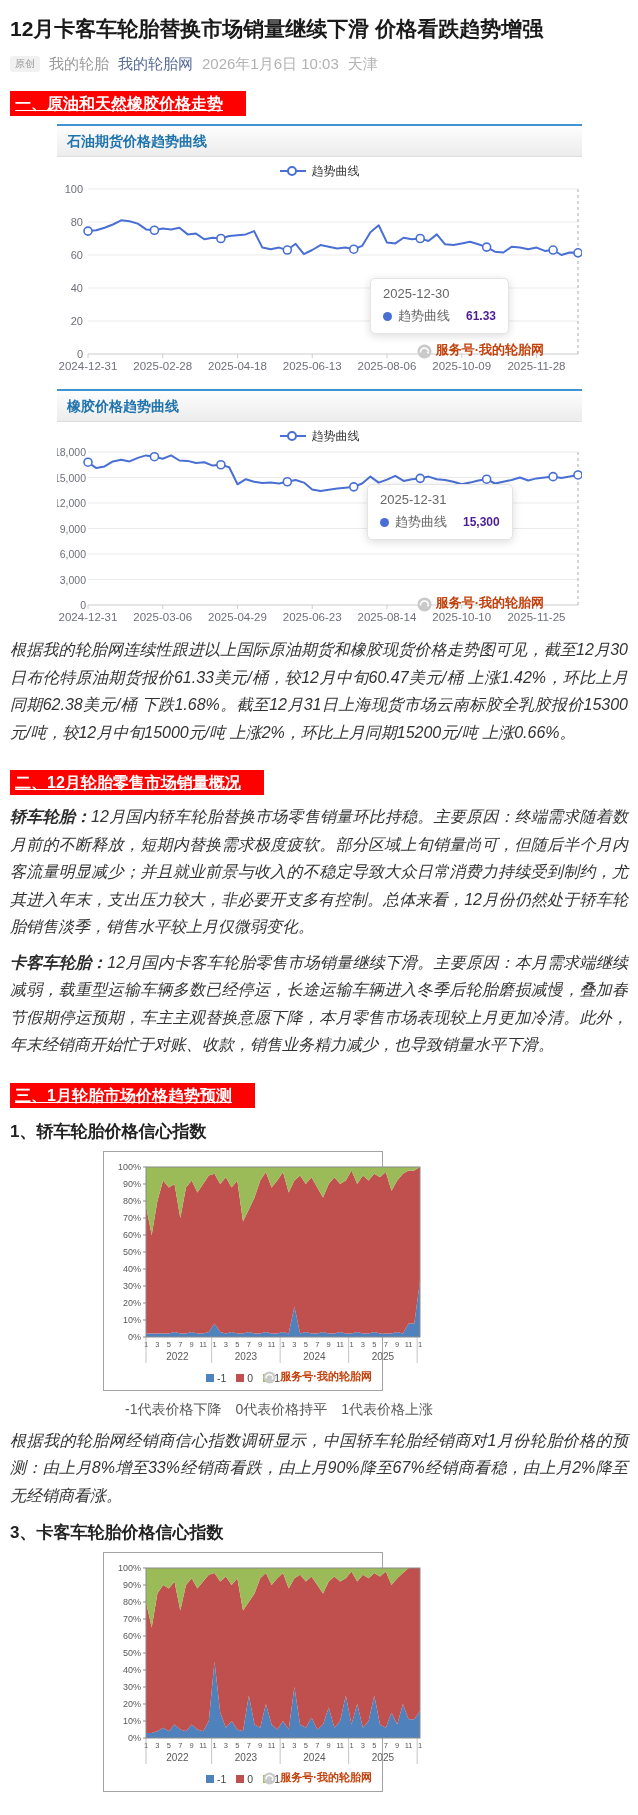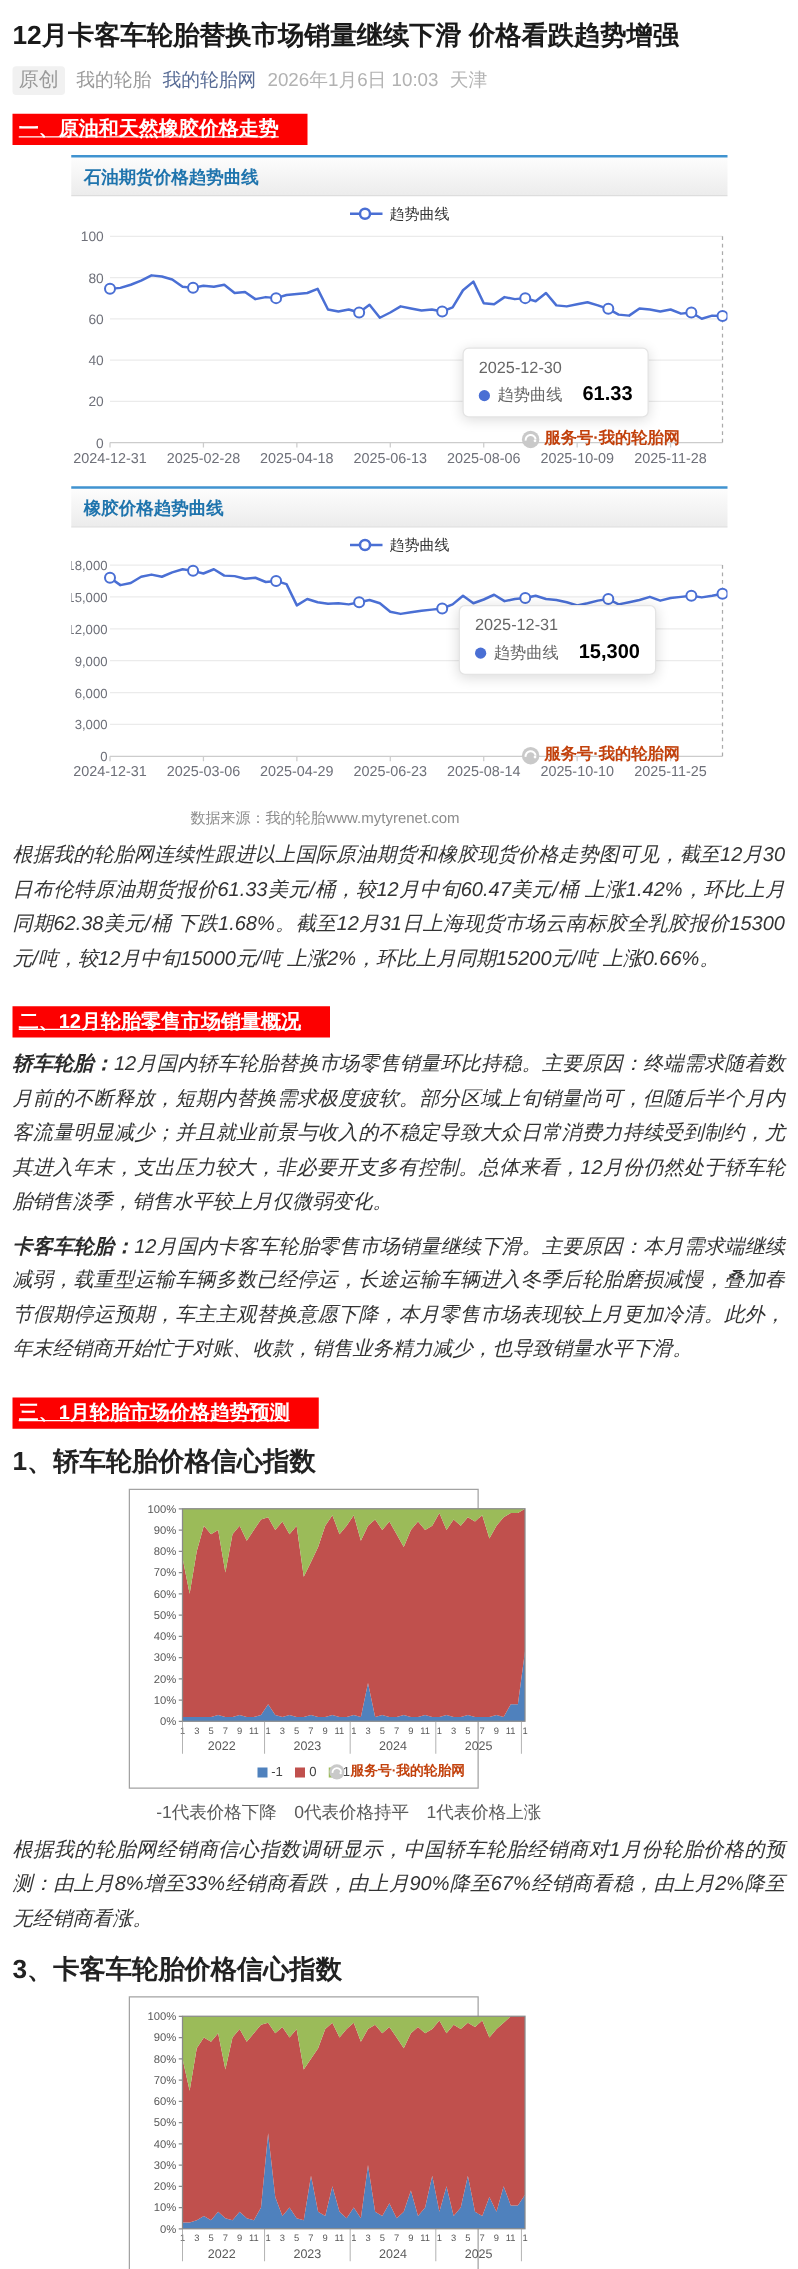--- a/index.html
+++ b/index.html
@@ -2,21 +2,21 @@
 <html><head>
 <meta charset="utf-8">
 <style>
   html,body{margin:0;padding:0;background:#fff;}
   body{font-family:"Liberation Sans","DejaVu Sans",sans-serif;color:#333;}
   .page{width:638px;background:#fff;padding:14px 0 14px 0;box-sizing:border-box;}
 
   
   .title{font-size:21px;line-height:30px;font-weight:bold;color:#1a1a1a;margin:0 10px 9px 10px;}
   .byline{margin:0 10px;font-size:15px;color:#9a9a9a;display:flex;align-items:center;gap:9px;height:22px;}
-  .badge{font-size:16px;color:#999;background:#f1f1f1;border-radius:3px;padding:1px 5px;}
+  .badge{font-size:10px;color:#999;background:#f1f1f1;border-radius:3px;padding:1px 5px;}
   .account{color:#576b95;text-decoration:none;cursor:pointer;}
   .meta{color:#b2b2b2;}
 
   
   .sec-h{display:inline-block;color:#fff;font-size:16px;font-weight:bold;
          padding:3px 23px 3px 5px;margin:16px 0 0 10px;line-height:19px;text-decoration:underline;}
 
   
   .panel{width:525px;margin:8px 0 0 57px;background:#fff;}
   .panel + .panel{margin-top:12px;}
@@ -31,31 +31,31 @@
   .lg-circle{position:absolute;left:7px;top:0;width:6px;height:6px;border:2px solid #4a6fd4;
              border-radius:50%;background:#fff;}
   svg{display:block;}
   .ax{fill:#6e7079;}
 
   .tooltip{position:absolute;background:#fff;border:1px solid #e4e4e4;border-radius:5px;
            box-shadow:0 2px 10px rgba(0,0,0,.14);padding:7px 12px 8px 12px;font-size:13px;
            color:#666;z-index:3;white-space:nowrap;}
   .tt-row{display:flex;align-items:center;margin-top:6px;}
   .tt-dot{width:9px;height:9px;border-radius:50%;background:#4a6fd4;display:inline-block;margin-right:6px;}
-  .tt-val{font-weight:bold;color:#000000;margin-left:16px;font-size:16px;}
+  .tt-val{font-weight:bold;color:#4c1d95;margin-left:16px;font-size:12px;}
 
   .wm{position:absolute;display:flex;align-items:flex-end;gap:4px;font-size:13px;color:#c2410c;z-index:2;font-weight:bold;}
   .wm-line1{right:38px;bottom:18px;}
   .wm-line2{right:38px;bottom:16px;}
 
   .datasource{width:520px;text-align:center;font-size:12px;color:#8c8c8c;margin-top:18px;}
 
   p.body{font-size:16px;line-height:27.5px;margin:8px 10px;text-align:justify;font-style:italic;}
   p.body b{color:#2b2b2b;}
-  .subhead{font-size:21px;font-weight:bold;color:#222;margin:12px 10px 0 10px;}
+  .subhead{font-size:17px;font-weight:bold;color:#222;margin:12px 10px 0 10px;}
 
   
   .sbox{position:relative;width:280px;margin:8px 0 0 103px;border:1px solid #a3a3a3;
         background:#fff;box-sizing:border-box;padding-top:5px;}
   .sleg{height:18px;display:flex;align-items:center;justify-content:center;gap:10px;
         font-size:10.5px;color:#444;padding-bottom:3px;}
   .sleg .sq{width:8px;height:8px;display:inline-block;margin-right:3px;}
   .sleg .item{display:flex;align-items:center;}
   .wm-s{right:10px;bottom:6px;font-size:11px;}
   .chart-note{width:330px;margin:10px 0 0 103px;text-align:right;font-size:14px;color:#595959;}
@@ -210,21 +210,20 @@
         <svg width="15" height="15" viewBox="0 0 15 15">
           <circle cx="7.5" cy="7.5" r="7" fill="#c9c9c9"></circle>
           <path d="M3.5 8.5a4 4 0 0 1 8-1" fill="none" stroke="#fff" stroke-width="1.6"></path>
           <circle cx="11" cy="8.6" r="1.1" fill="#fff"></circle>
         </svg>
         <span>服务号·我的轮胎网</span>
       </div>
     </div>
   </div>
 
-  <div class="datasource">数据来源：我的轮胎www.mytyrenet.com</div>
 
   <p class="body"><span>根据我的轮胎网连续性跟进以上国际原油期货和橡胶现货价格走势图可见，截至12月30日布伦特原油期货报价61.33美元/桶，较12月中旬60.47美元/桶 上涨1.42%，环比上月同期62.38美元/桶 下跌1.68%。截至12月31日上海现货市场云南标胶全乳胶报价15300元/吨，较12月中旬15000元/吨 上涨2%，环比上月同期15200元/吨 上涨0.66%。</span></p>
 
   <div class="sec-h" style="background: rgb(253, 0, 0);">二、12月轮胎零售市场销量概况</div>
 
   <p class="body"><b>轿车轮胎：</b><span>12月国内轿车轮胎替换市场零售销量环比持稳。主要原因：终端需求随着数月前的不断释放，短期内替换需求极度疲软。部分区域上旬销量尚可，但随后半个月内客流量明显减少；并且就业前景与收入的不稳定导致大众日常消费力持续受到制约，尤其进入年末，支出压力较大，非必要开支多有控制。总体来看，12月份仍然处于轿车轮胎销售淡季，销售水平较上月仅微弱变化。</span></p>
 
   <p class="body"><b>卡客车轮胎：</b><span>12月国内卡客车轮胎零售市场销量继续下滑。主要原因：本月需求端继续减弱，载重型运输车辆多数已经停运，长途运输车辆进入冬季后轮胎磨损减慢，叠加春节假期停运预期，车主主观替换意愿下降，本月零售市场表现较上月更加冷清。此外，年末经销商开始忙于对账、收款，销售业务精力减少，也导致销量水平下滑。</span></p>
 
   <div class="sec-h" style="background: rgb(253, 0, 0);">三、1月轮胎市场价格趋势预测</div>

